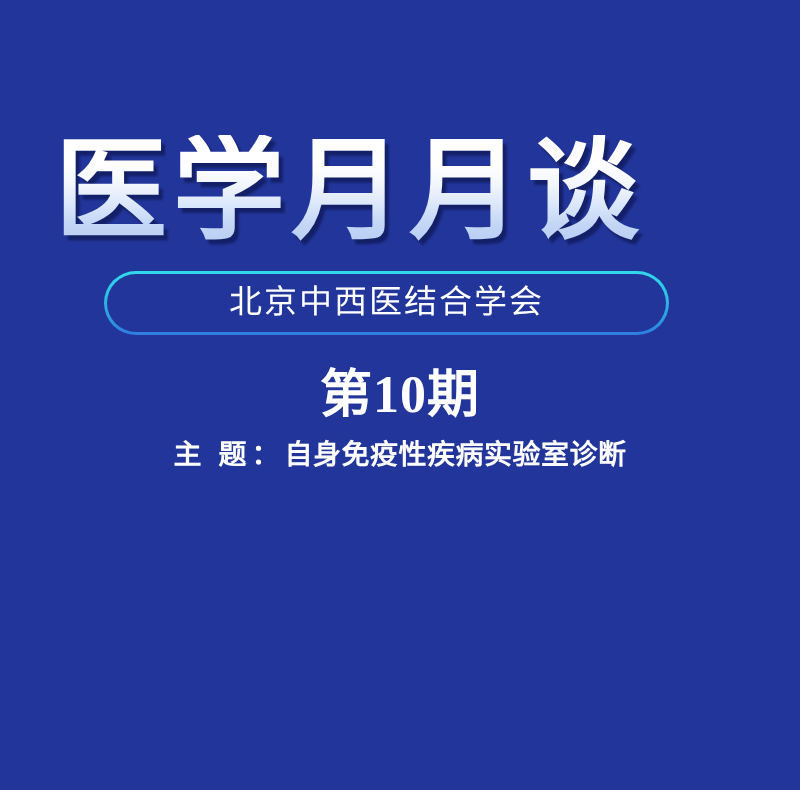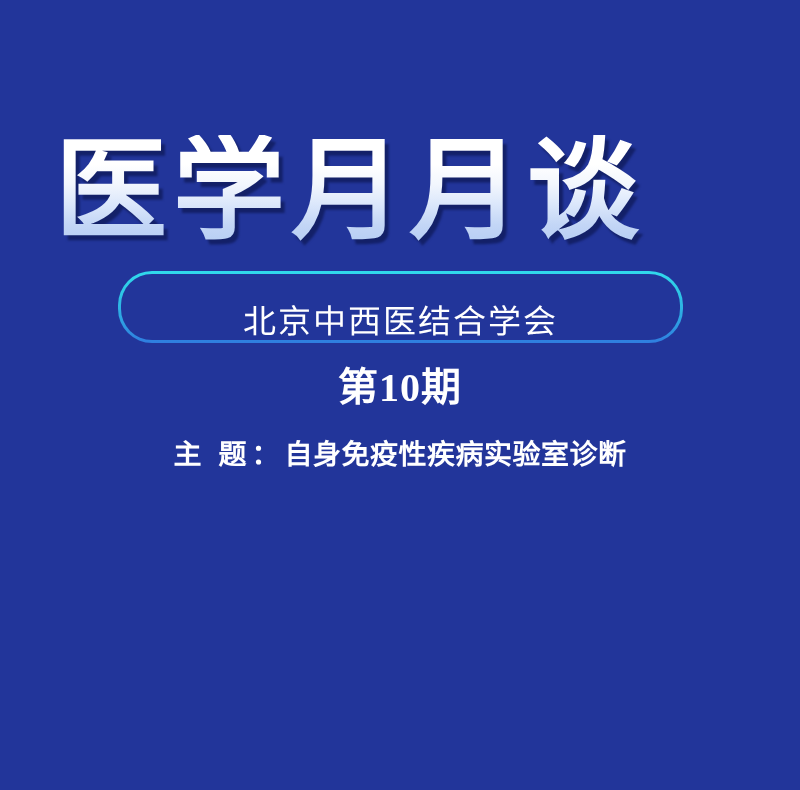--- a/index.html
+++ b/index.html
@@ -52,35 +52,35 @@
     background-clip: text;
     color: transparent;
     -webkit-text-fill-color: transparent;
     filter: drop-shadow(4px 5px 1px rgba(10, 20, 75, 0.62));
     padding: 0 4px;
   }
 
   
   .pill {
     position: absolute;
-    left: 118px;
+    left: 104px;
     top: 271px;
     width: 565px;
-    height: 72px;
+    height: 64px;
     border-radius: 34px;
     
     background-image:
       linear-gradient(#22359A, #22359A),
       linear-gradient(to bottom, #31D9EC 0%, #2ec7e6 30%, #2ea0e2 70%, #2f7de0 100%);
     background-origin: border-box;
     background-clip: padding-box, border-box;
     border: 3px solid transparent;
     box-sizing: border-box;
     display: flex;
-    align-items: flex-end;
+    align-items: center;
     justify-content: center;
   }
   .pill-text {
     font-family: "Liberation Serif", "DejaVu Serif", serif;
     font-size: 33px;
     font-weight: 400;
     letter-spacing: 2px;
     color: #ffffff;
     white-space: nowrap;
     line-height: 1;
@@ -89,21 +89,21 @@
   }
 
   
   .issue {
     position: absolute;
     left: 0;
     top: 366px;
     width: 800px;
     text-align: center;
     font-family: "Liberation Serif", "DejaVu Serif", serif;
-    font-size: 40px;
+    font-size: 52px;
     font-weight: 700;
     letter-spacing: 1px;
     color: #ffffff;
     line-height: 1.12;
     white-space: nowrap;
   }
 
   
   .theme {
     position: absolute;

